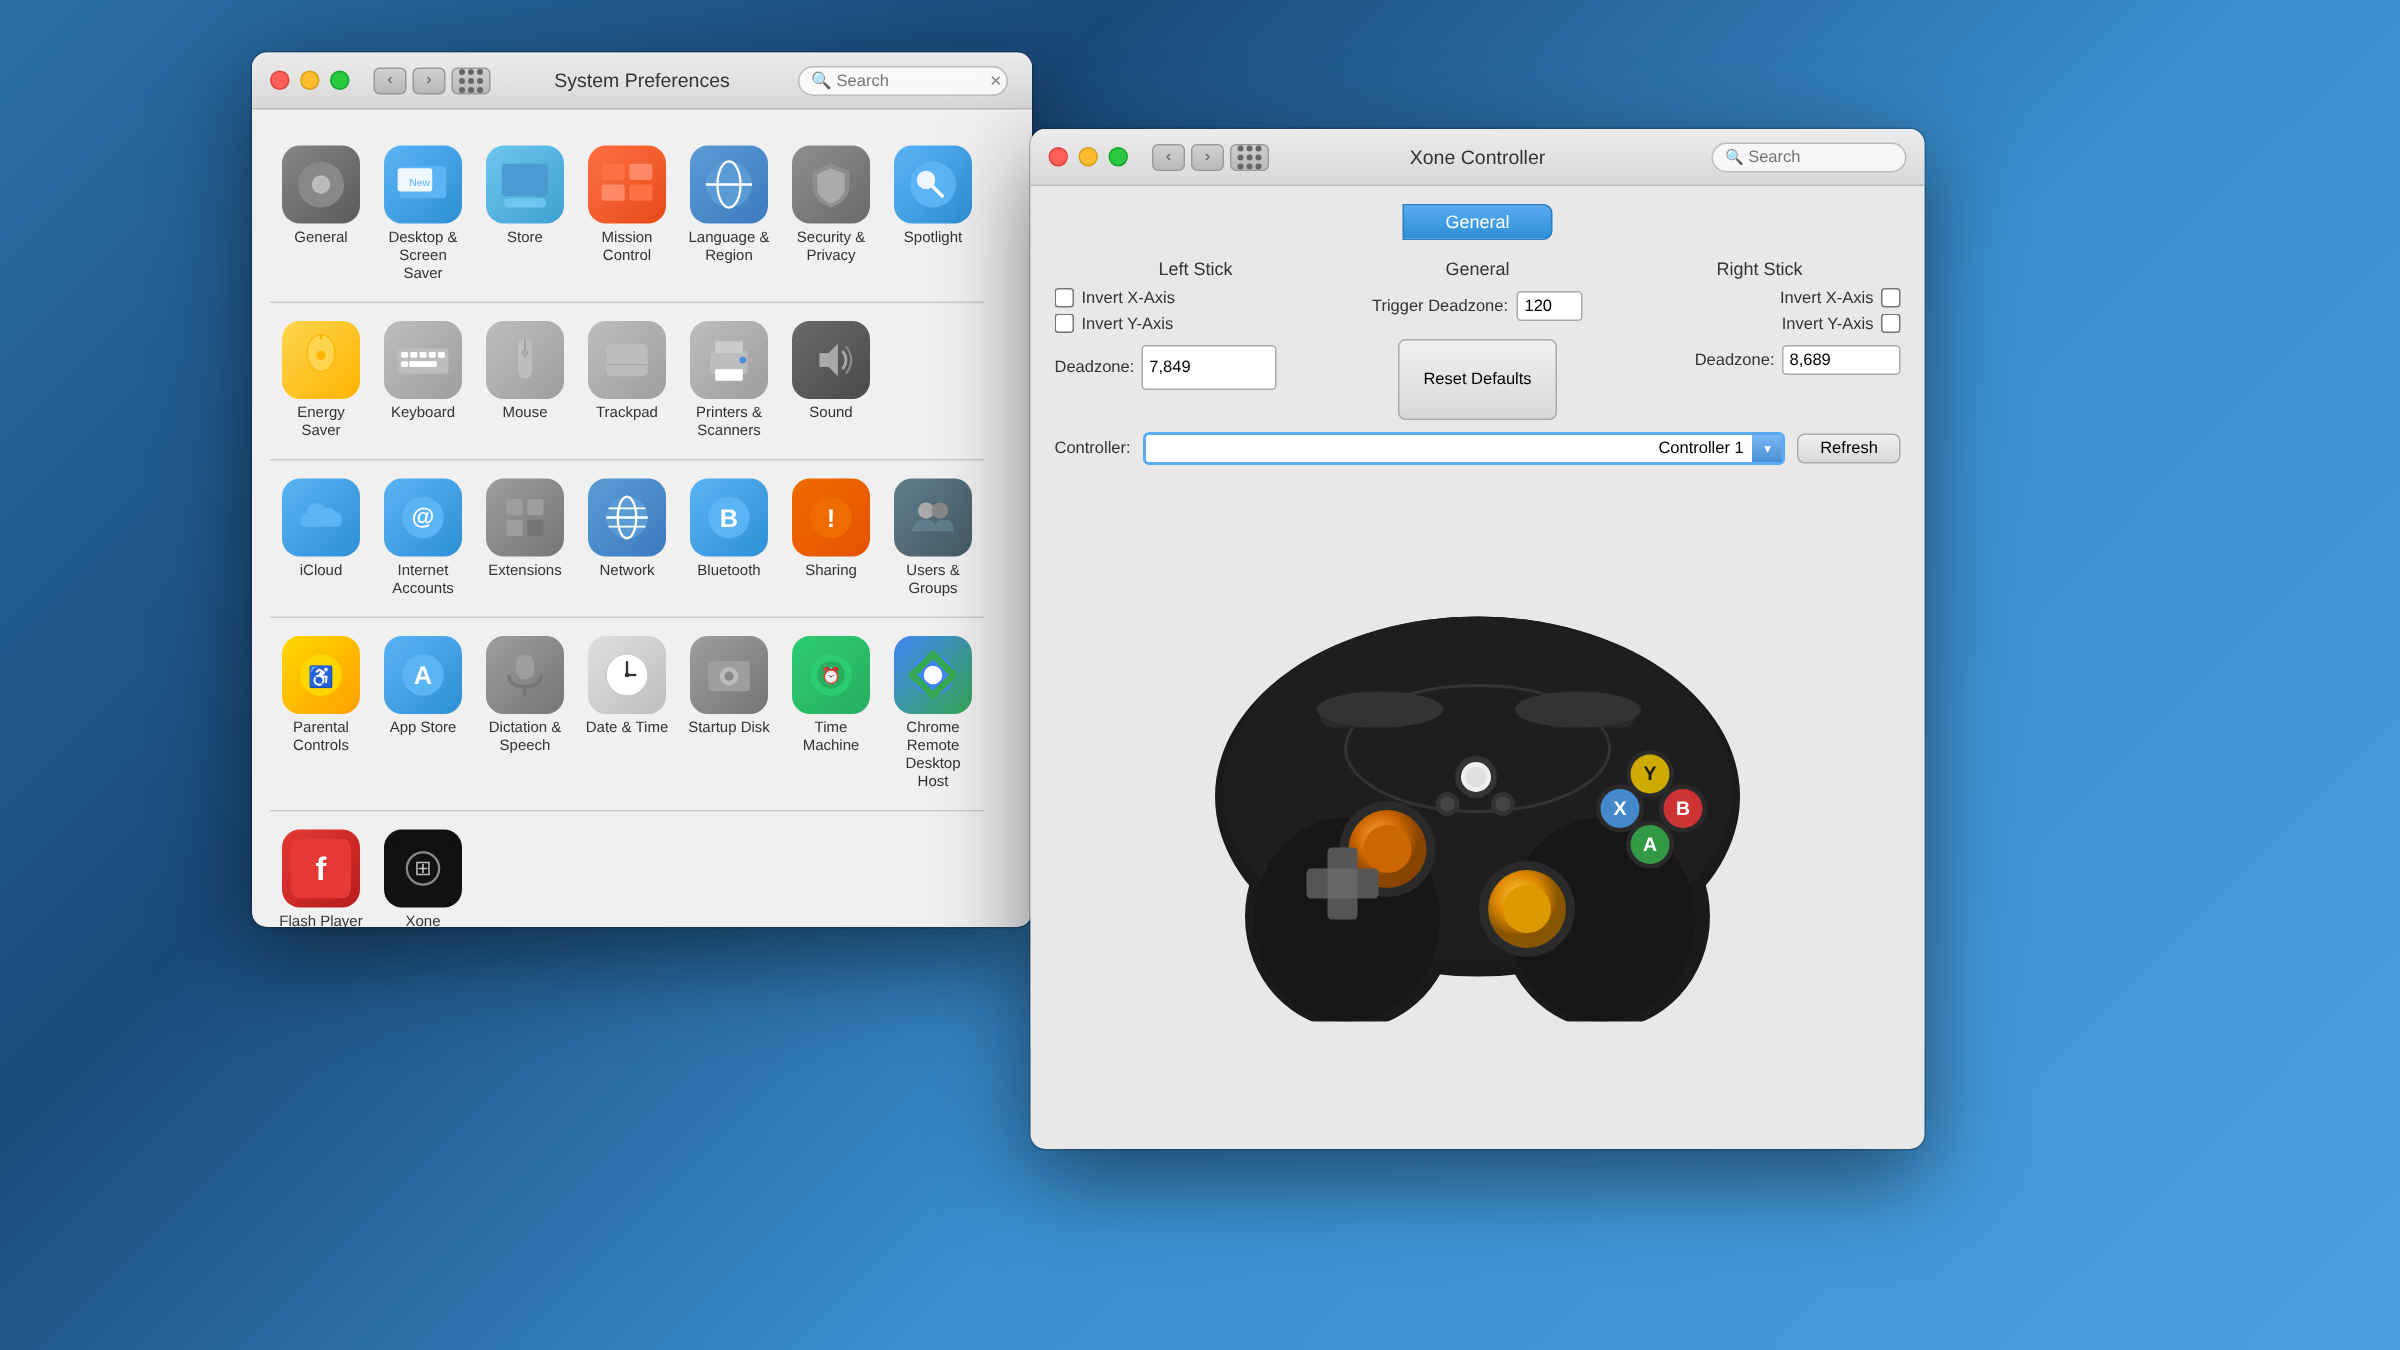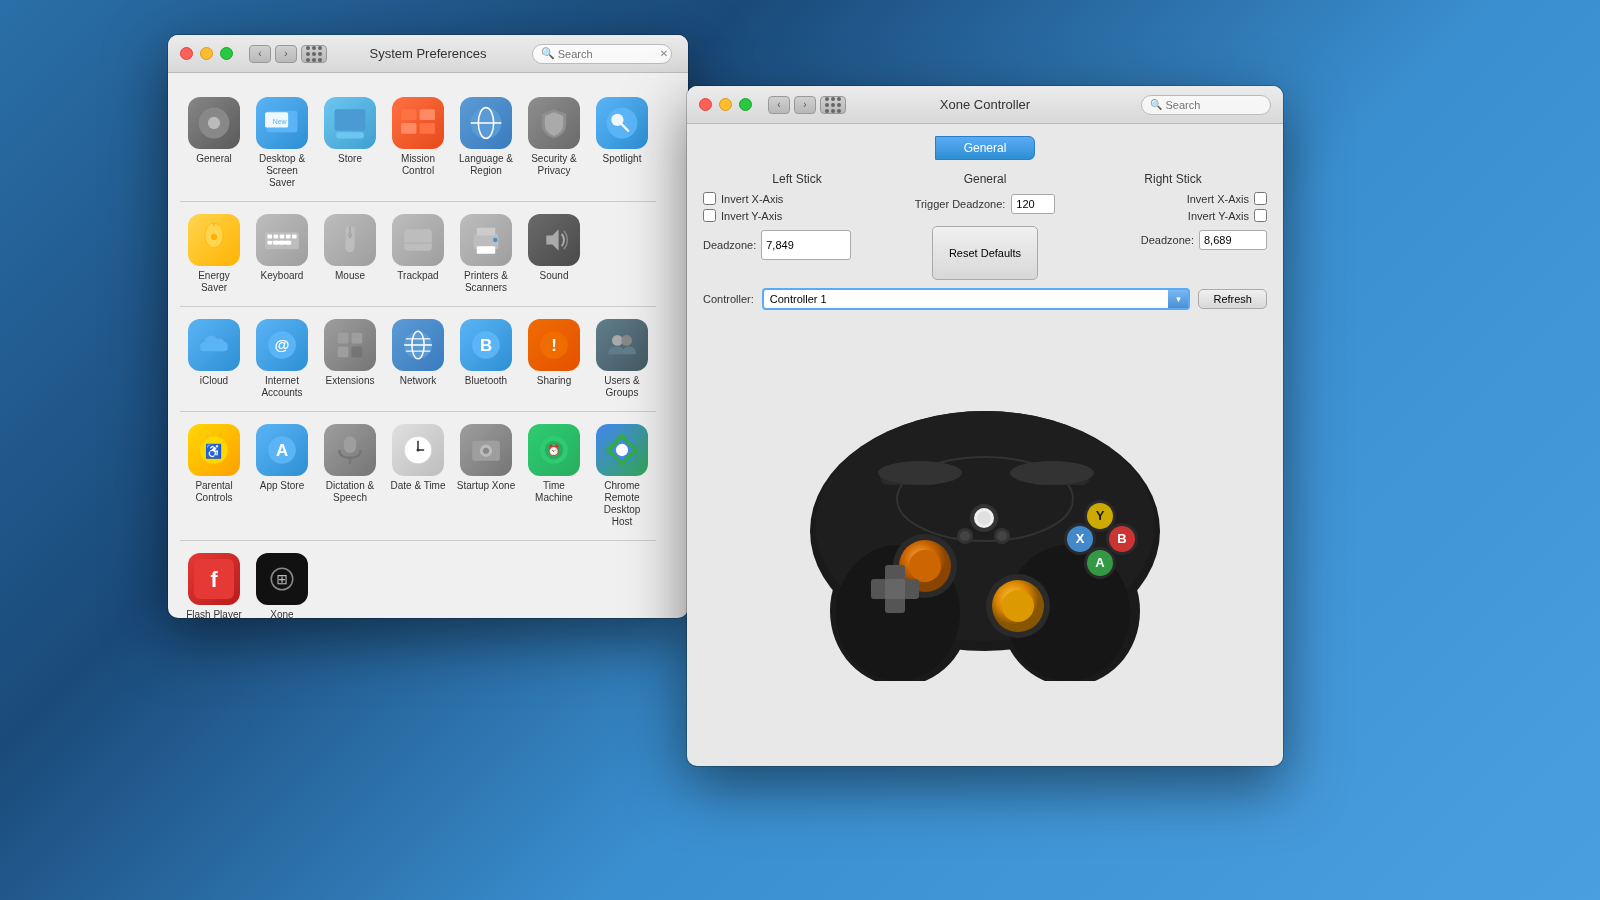--- a/index.html
+++ b/index.html
@@ -288,20 +288,21 @@
       height: 22px;
     }
 
     .controller-select-wrapper input {
       border: none;
       outline: none;
       font-size: 11px;
       padding: 2px 6px;
       flex: 1;
       background: transparent;
+      text-align: right;
     }
 
     .controller-select-wrapper .dropdown-arrow {
       width: 20px;
       height: 100%;
       background: linear-gradient(to bottom, #7ab8f5, #4a8fd4);
       display: flex;
       align-items: center;
       justify-content: center;
       font-size: 9px;
@@ -642,21 +643,21 @@
           </div>
           <div class="sp-item">
             <div class="sp-icon icon-startup">
               <svg viewBox="0 0 52 52" width="40" height="40">
                 <rect x="8" y="14" width="36" height="26" rx="3" fill="#9e9e9e"></rect>
                 <circle cx="26" cy="27" r="8" fill="#bbb"></circle>
                 <circle cx="26" cy="27" r="4" fill="#888"></circle>
               </svg>
             </div>
             <div class="sp-label">Startup
-Xone</div>
+Disk</div>
           </div>
           <div class="sp-item">
             <div class="sp-icon icon-timemachine">
               <svg viewBox="0 0 52 52" width="40" height="40">
                 <circle cx="26" cy="26" r="18" fill="#2ecc71"></circle>
                 <circle cx="26" cy="26" r="12" fill="#27ae60"></circle>
                 <text x="26" y="31" text-anchor="middle" font-size="14" fill="white">⏰</text>
               </svg>
             </div>
             <div class="sp-label">Time
@@ -766,21 +767,21 @@
         <div style="display:flex;align-items:center;gap:5px;margin-bottom:4px;">
           <label style="font-size:11px;color:#333;">Invert X-Axis</label>
           <input type="checkbox" style="">
         </div>
         <div style="display:flex;align-items:center;gap:5px;margin-bottom:8px;">
           <label style="font-size:11px;color:#333;">Invert Y-Axis</label>
           <input type="checkbox" style="">
         </div>
         <div style="display:flex;align-items:center;gap:5px;">
           <span style="font-size:11px;color:#333;">Deadzone:</span>
-          <input type="text" style="width: 68px; height: 20px; border: 1px solid rgb(170, 170, 170); border-radius: 3px; padding: 2px 4px; font-size: 11px;" value="8,689">
+          <input type="text" style="width: 79px; height: 20px; border: 1px solid rgb(170, 170, 170); border-radius: 3px; padding: 2px 4px; font-size: 11px;" value="8,689">
         </div>
       </div>
     </div>
 
     <div style="display:flex;align-items:center;gap:8px;margin-bottom:6px;">
       <span style="font-size:11px;color:#333;">Controller:</span>
       <div class="controller-select-wrapper">
         <input type="text" value="Controller 1" style="">
         <div class="dropdown-arrow">▾</div>
       </div>

